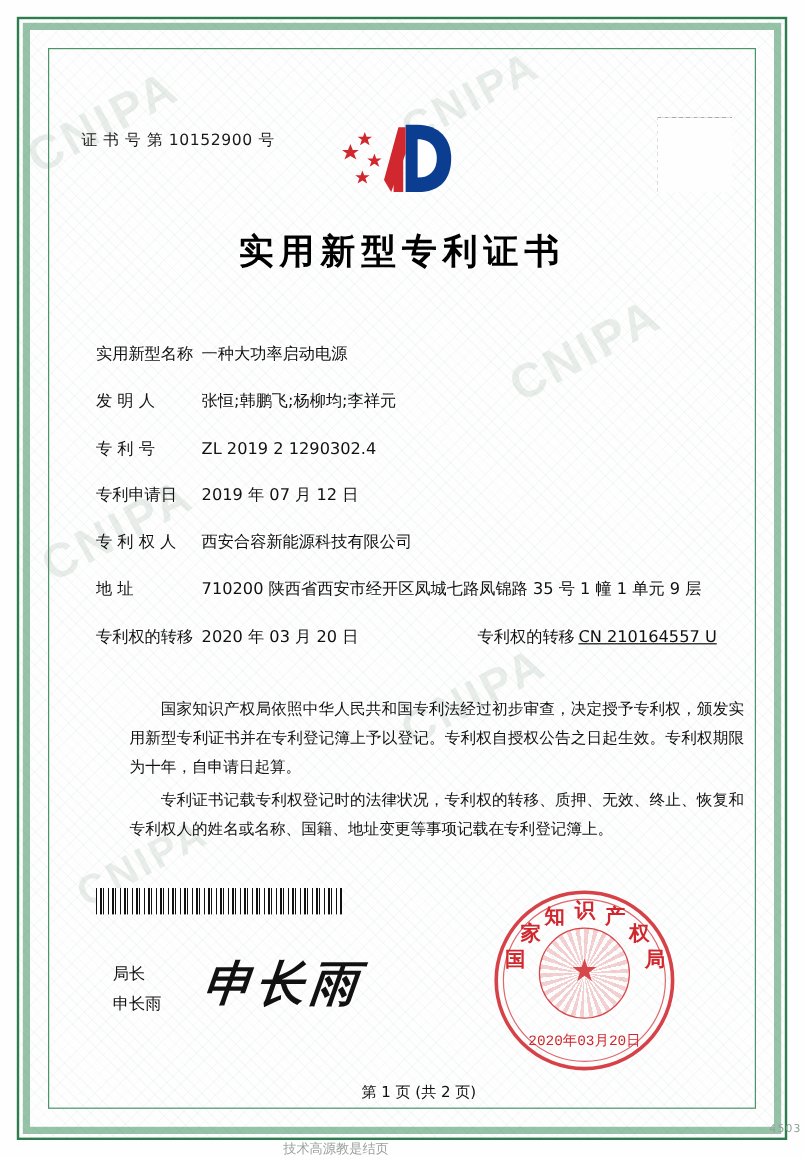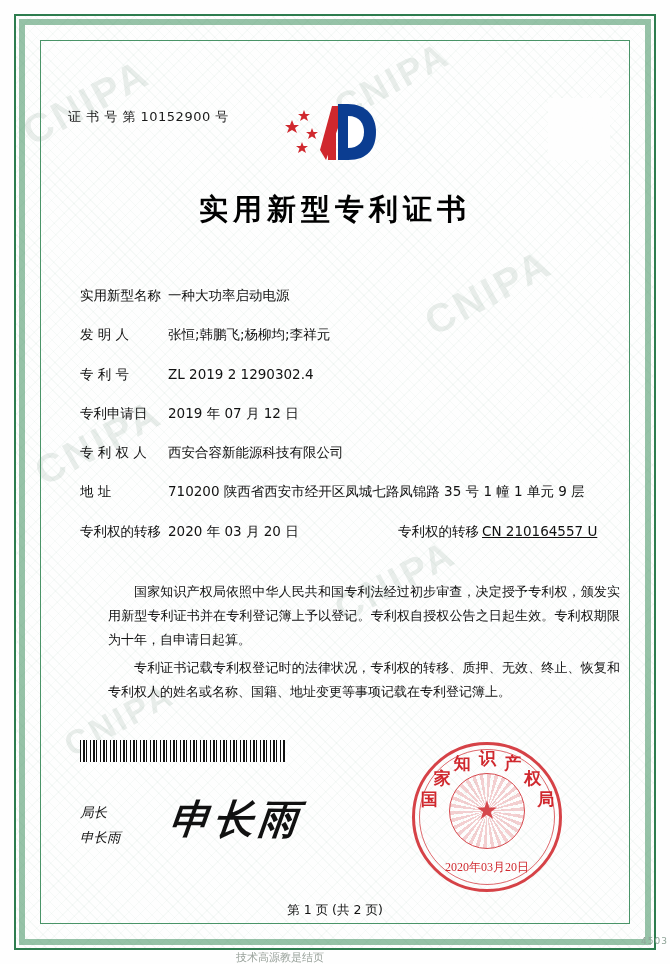--- a/index.html
+++ b/index.html
@@ -184,26 +184,25 @@
     top: 700px;
     width: 205px;
     height: 22px;
     background-image: repeating-linear-gradient(90deg,
       #111 0px, #111 1px, #fff 1px, #fff 3px,
       #111 3px, #111 5px, #fff 5px, #fff 6px,
       #111 6px, #111 7px, #fff 7px, #fff 10px);
   }
   .signature-block {
     position: absolute;
-    left: 40px;
+    left: 54px;
     top: 760px;
     font-size: 13.5px;
     color: #111;
     line-height: 1.85;
-    font-style: italic;
   }
   .handwriting {
     position: absolute;
     left: 130px;
     top: 752px;
     font-family: "DejaVu Serif", "Liberation Serif", serif;
     font-size: 40px;
     font-style: italic;
     font-weight: bold;
     color: #111;
@@ -271,31 +270,32 @@
     transform-origin: 0 0;
   }
   .seal-date {
     position: absolute;
     left: 50%;
     bottom: 16px;
     transform: translateX(-50%);
     font-size: 12px;
     color: #d0282e;
     white-space: nowrap;
-    font-family: Liberation Serif, serif;
+    font-family: Liberation Mono, monospace;
     text-align: center;
   }
   .page-footer {
     position: absolute;
     left: 0;
     top: 862px;
     width: 590px;
     text-align: center;
     font-size: 12.5px;
     color: #111;
+    padding-left: 14px;
   }
   .bottom-caption {
     position: absolute;
     left: 0;
     top: 950px;
     width: 560px;
     text-align: center;
     font-size: 11px;
     color: #9aa39c;
   }

